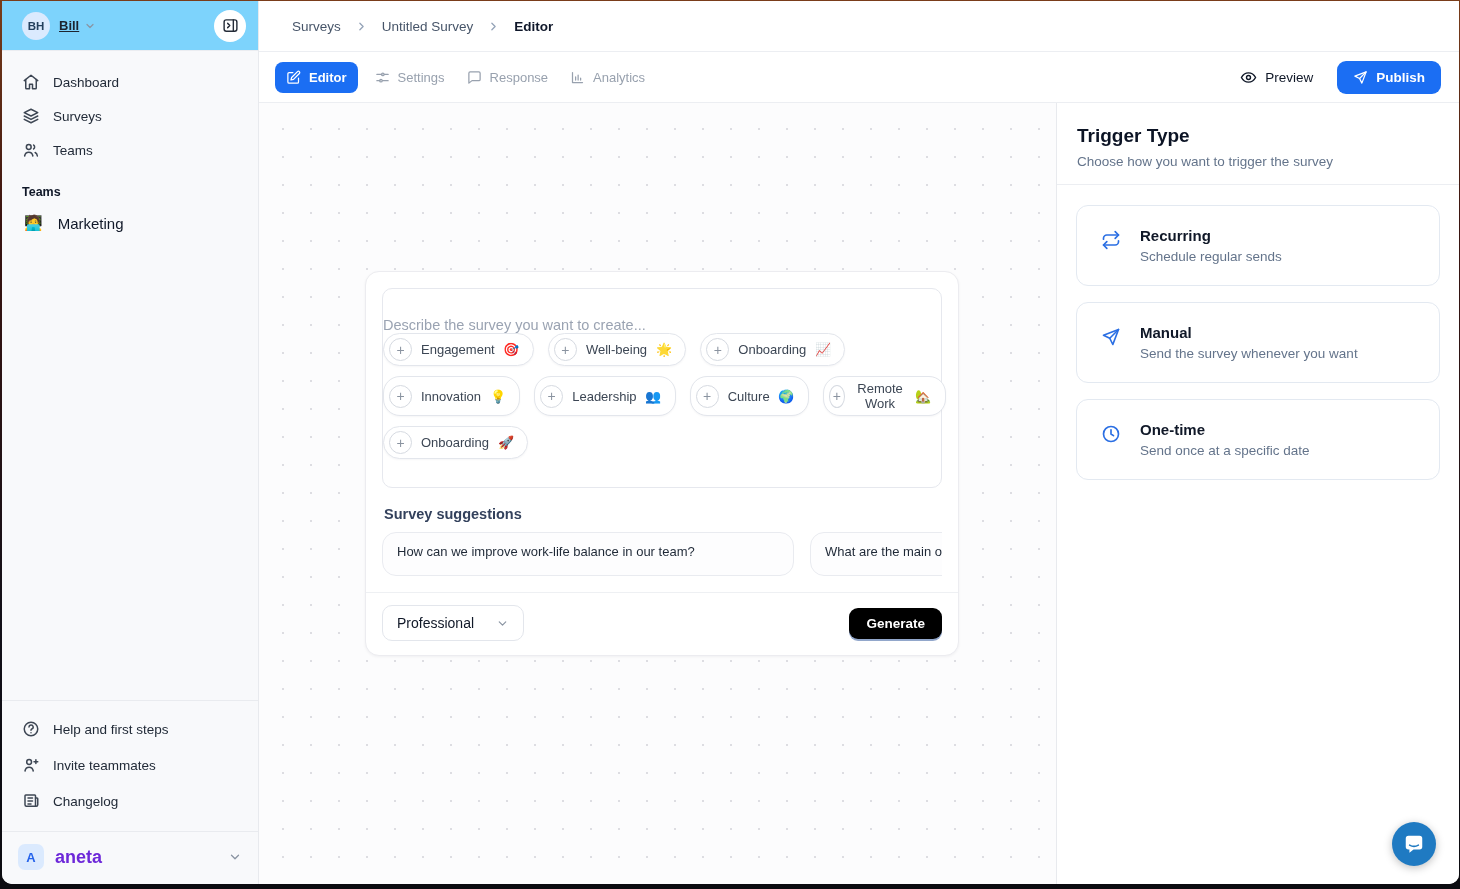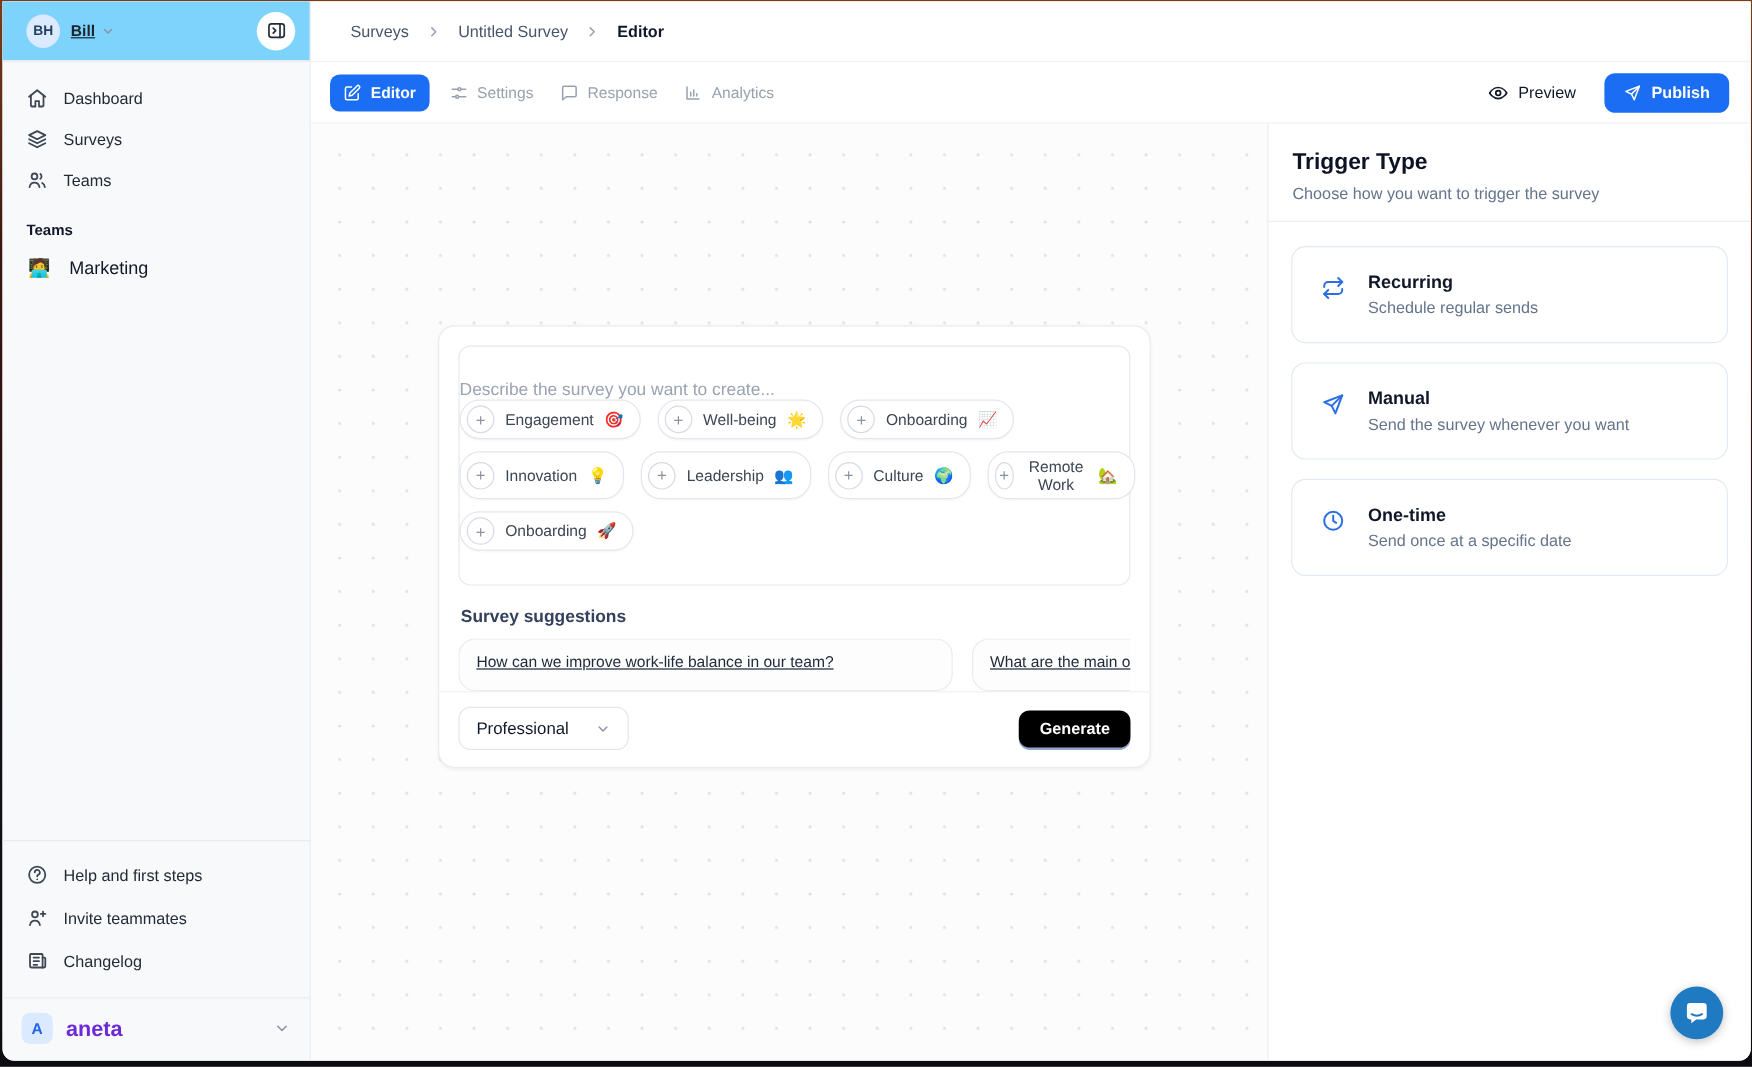--- a/index.html
+++ b/index.html
@@ -76,22 +76,22 @@
     border-radius:17px;padding:4px 13px 4px 5px;cursor:pointer;box-shadow:0 1px 2px rgba(16,24,40,.04);
     font-family:inherit;}
   .chip-plus{width:21px;height:21px;border-radius:50%;border:1px solid #d6dae1;color:#8a93a0;
     font-size:14px;display:flex;align-items:center;justify-content:center;line-height:1;}
   .chip-label{font-size:13px;color:#3c4654;}
   .chip-emoji{font-size:13px;}
   .sugg-title{margin:18px 2px 10px;font-size:14.5px;font-weight:700;color:#33415c;}
   .sugg-row{display:flex;gap:16px;overflow:hidden;}
   .sugg-card{flex:0 0 412px;box-sizing:border-box;height:44px;border:1px solid #e9ebf0;
     border-radius:14px;background:#fdfdfe;padding:11px 14px;font-size:13px;color:#1f2937;
-    cursor:pointer;text-decoration:underline;}
-  .card-footer{border-top:1px solid #eef0f3;padding:12px 16px 14px;display:flex;
+    cursor:pointer;}
+  .card-footer{margin-top:16px;border-top:1px solid #eef0f3;padding:12px 16px 14px;display:flex;
     align-items:center;justify-content:space-between;}
   .tone-select{display:flex;align-items:center;gap:22px;border:1px solid #e3e6ec;border-radius:10px;
     padding:9px 14px;font-size:14px;color:#101828;background:#fff;cursor:pointer;font-family:inherit;}
   .tone-select .chev{color:#8a94a2;}
   .generate{background:#000000;color:#fff;border:none;border-radius:9px;padding:8px 17px;
     font-size:13.5px;font-weight:700;cursor:pointer;font-family:inherit;
     box-shadow:0 2px 0 rgba(13,60,140,.45);}
 
   
   .panel{width:402px;flex:none;border-left:1px solid #e8eaee;background:#fff;display:flex;

